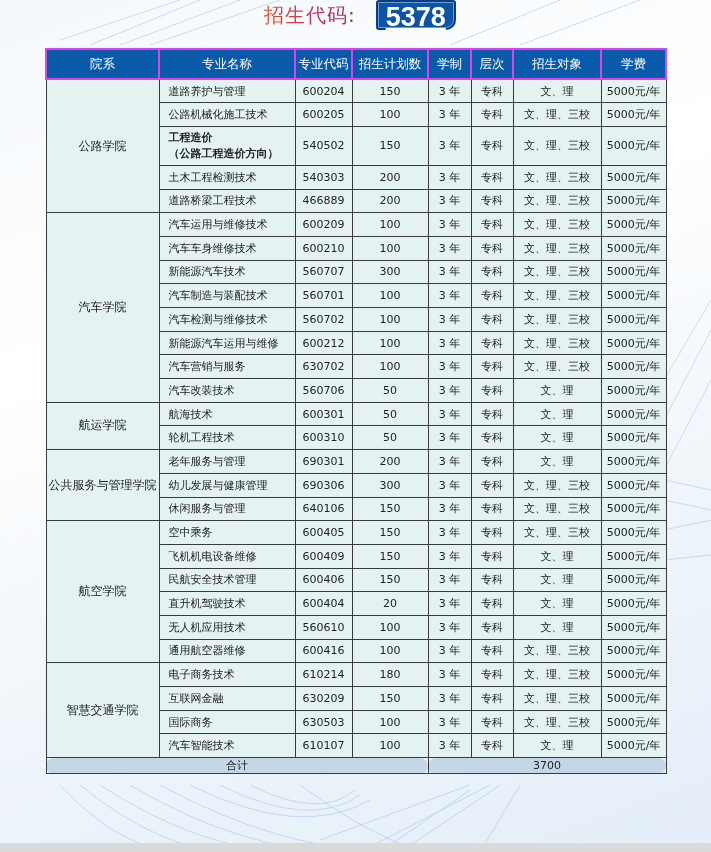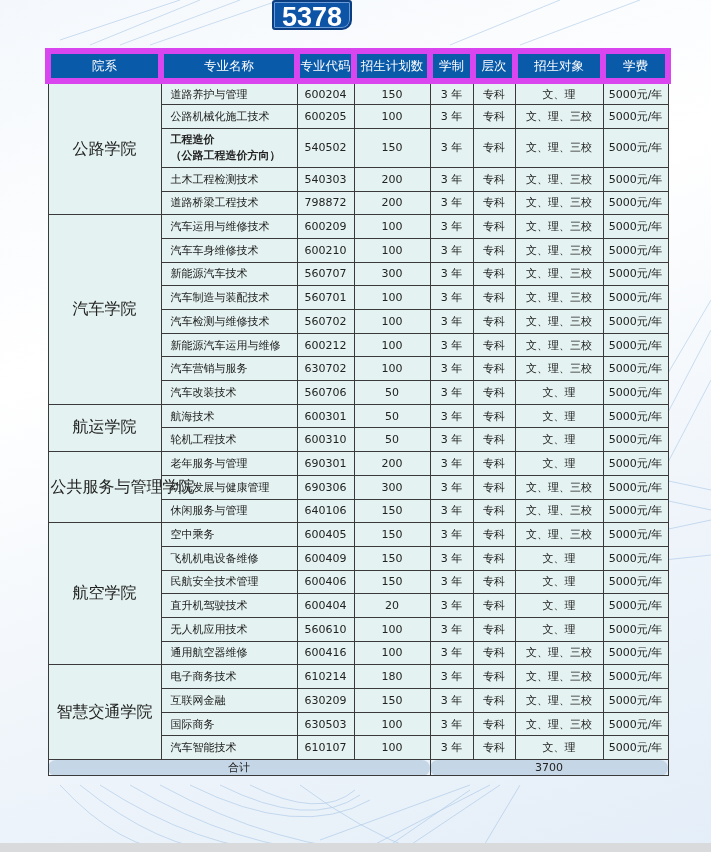--- a/index.html
+++ b/index.html
@@ -15,42 +15,42 @@
   .code-header {
     position: absolute; left: 264px; top: 0; height: 30px;
     display: flex; align-items: center; z-index: 2;
   }
   .code-label {
     font-size: 20px; letter-spacing: 1px;
     background: linear-gradient(90deg, #e0532b 0%, #c3355e 55%, #8a2a6e 100%);
     -webkit-background-clip: text; background-clip: text; color: transparent;
   }
   .code-box {
-    margin-left: 8px; height: 30px; padding: 0 8px;
+    margin-left: 20px; height: 30px; padding: 0 8px;
     background: #0e54a6; color: #fff;
     font-family: "Liberation Sans", sans-serif; font-weight: bold; font-size: 27px;
     line-height: 30px; border-radius: 3px 3px 10px 3px;
-    border: 2px solid #0a3e80; box-shadow: inset 0 0 0 1px #6b9bd6;
+    border: 2px solid #0a3e80; box-shadow: inset 0 0 0 1px #6b9bd6; text-decoration: underline;
   }
 
   table.enroll {
     position: absolute; left: 45px; top: 48px; z-index: 2;
     border-collapse: collapse; width: 620px; table-layout: fixed;
     font-size: 11px; color: #222;
   }
   table.enroll th {
     background: #0a5aaa; color: #fff; font-weight: normal; font-size: 12.5px;
-    height: 30px; border: 6px solid #d946ef; vertical-align: middle;
+    height: 30px; border: 2px solid #d946ef; vertical-align: middle;
   }
   table.enroll td {
     background: #e4f3f1; border: 1px solid #3a3a3a; height: 23.7px;
     text-align: center; vertical-align: middle; padding: 0 2px; white-space: nowrap;
   }
   table.enroll td.name { text-align: left; padding-left: 9px; margin-left: 8px; }
-  table.enroll td.dept { font-size: 16px; }
+  table.enroll td.dept { font-size: 12px; }
   table.enroll tr.tall td { height: 39px; }
   table.enroll tr.total td { background: #c5d7e7; height: 15px; border-radius: 9px; }
   .name-line { display: block; line-height: 16px; font-weight: bold; }
 </style>
 </head>
 <body>
 
 <svg class="bg-deco" viewBox="0 0 711 852" xmlns="http://www.w3.org/2000/svg">
   <g fill="none" stroke="#8fb6e0" stroke-width="0.8" opacity="0.55">
     <path d="M60 40 L180 0"></path>
@@ -79,20 +79,21 @@
       <path d="M360 852 L490 785"></path>
     <path d="M400 852 L500 785"></path>
       <path d="M380 852 L470 790"></path>
       <path d="M480 852 L520 785"></path>
   </g>
 </svg>
 
 <div class="bottom-band"></div>
 
 <div class="code-header">
+  <span class="code-label">招生代码:</span>
   <span class="code-box">5378</span>
 </div>
 
 <table class="enroll">
   <colgroup>
     <col style="width:113px">
       <col style="width:136px">
       <col style="width:57px">
       <col style="width:76px">
     <col style="width:43px">
@@ -148,21 +149,21 @@
         <td class="name">土木工程检测技术</td>
         <td>540303</td>
         <td>200</td>
         <td>3 年</td>
         <td>专科</td>
         <td>文、理、三校</td>
         <td>5000元/年</td>
       </tr>
       <tr>
         <td class="name">道路桥梁工程技术</td>
-        <td>798872</td>
+        <td>466889</td>
         <td>200</td>
         <td>3 年</td>
         <td>专科</td>
         <td>文、理、三校</td>
         <td>5000元/年</td>
       </tr>
       <tr>
         <td class="dept" rowspan="8">汽车学院</td>
         <td class="name">汽车运用与维修技术</td>
         <td>600209</td>

